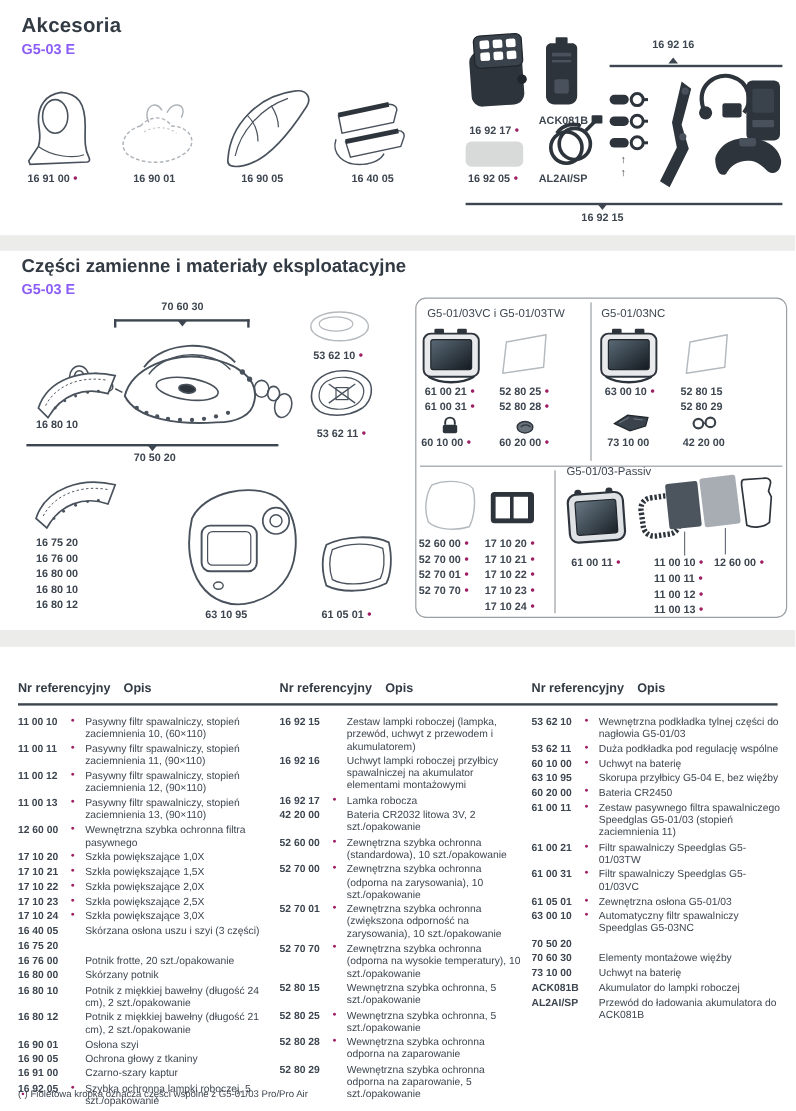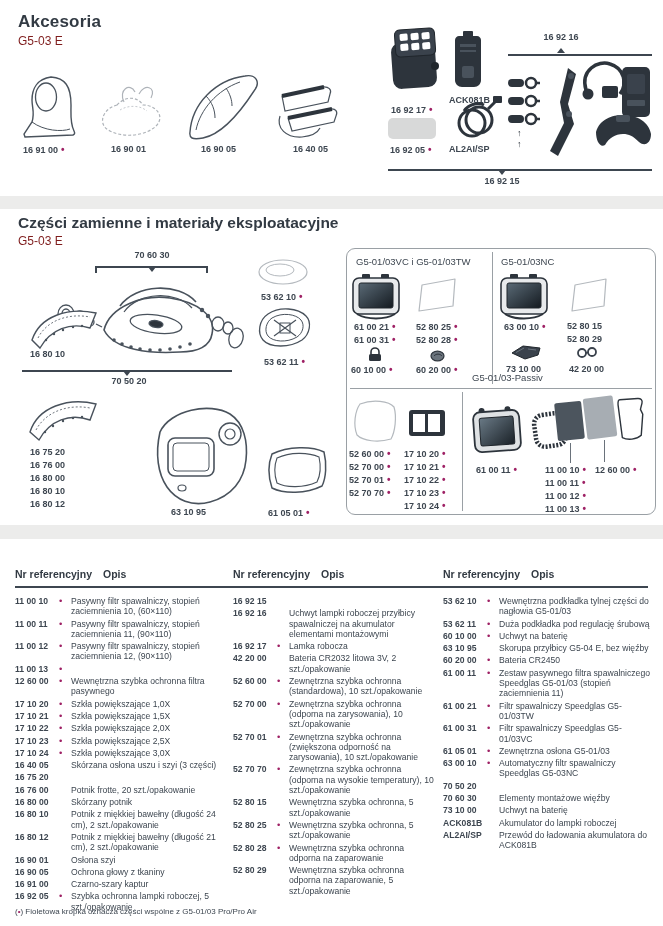--- a/index.html
+++ b/index.html
@@ -5,21 +5,21 @@
   :root{
     --ink:#3d4650; --ink-dark:#2d343c; --accent:#9e2064;
     --band:#ececeb; --faint:#b4b9be; --rule:#3d4650;
   }
   *{box-sizing:border-box;margin:0;padding:0}
   html,body{background:#fff}
   body{font-family:"Liberation Sans",sans-serif;color:var(--ink)}
   #page{position:relative;width:663px;height:926px;background:#fff;overflow:hidden}
   .abs{position:absolute}
   .h1{font-size:17px;font-weight:700;color:#323a43;letter-spacing:.2px}
-  .h1b{font-size:12px;font-weight:400;color:#7f1d1d}
+  .h1b{font-size:12px;font-weight:700;color:#8b5cf6}
   .h2{font-size:15.5px;font-weight:700;color:#323a43}
   .lbl{position:absolute;font-size:9px;font-weight:700;color:var(--ink);white-space:nowrap}
   .lbl .dot::before{content:"•";color:var(--accent);font-size:10px;margin-left:3px}
   .ctr{transform:translateX(-50%)}
   .boxtitle{position:absolute;font-size:9.5px;color:var(--ink);white-space:nowrap}
   .hline{position:absolute;height:1.5px;background:var(--rule)}
   .vline{position:absolute;width:1.5px;background:var(--rule)}
   .tri-down{position:absolute;width:0;height:0;border-left:4px solid transparent;border-right:4px solid transparent;border-top:5px solid var(--rule)}
   .tri-up{position:absolute;width:0;height:0;border-left:4px solid transparent;border-right:4px solid transparent;border-bottom:5px solid var(--rule)}
   .band{position:absolute;left:0;width:663px;background:var(--band)}
@@ -268,21 +268,21 @@
   </svg>
   <div class="lbl" style="left:268px;top:507px"><span>61 05 01</span><span class="dot"></span></div>
 
   <div class="bigbox" style="left:346px;top:248px;width:310px;height:267px"></div>
   <div class="divider" style="left:492px;top:252px;width:1px;height:132px"></div>
   <div class="divider" style="left:350px;top:388px;width:302px;height:1px"></div>
   <div class="divider" style="left:462px;top:392px;width:1px;height:119px"></div>
 
   <div class="boxtitle" style="left:356px;top:256px">G5-01/03VC i G5-01/03TW</div>
   <div class="boxtitle" style="left:501px;top:256px">G5-01/03NC</div>
-  <div class="boxtitle" style="left:472px;top:372px">G5-01/03-Passiv</div>
+  <div class="boxtitle" style="left:472px;top:388px">G5-01/03-Passiv</div>
 
   <svg style="left:351px;top:272px" width="50" height="48" viewBox="0 0 50 48">
     <defs>
         <linearGradient id="gA" x1="0" y1="0" x2="1" y2="1">
           <stop offset="0" stop-color="#5a6a76"></stop>
           <stop offset="1" stop-color="#141a20"></stop>
         </linearGradient>
       </defs>
     <rect x="11" y="2" width="8" height="6" rx="1" fill="#2d343c"></rect>
       <rect x="30" y="2" width="8" height="6" rx="1" fill="#2d343c"></rect>
@@ -425,20 +425,21 @@
         <span class="tdesc">Pasywny filtr spawalniczy, stopień zaciemnienia 11, (90×110)</span>
       </div>
       <div class="trow">
         <span class="tref">11 00 12</span>
         <span class="tdot">•</span>
         <span class="tdesc">Pasywny filtr spawalniczy, stopień zaciemnienia 12, (90×110)</span>
       </div>
       <div class="trow">
         <span class="tref">11 00 13</span>
         <span class="tdot">•</span>
+        <span class="tdesc">Pasywny filtr spawalniczy, stopień zaciemnienia 13, (90×110)</span>
       </div>
       <div class="trow">
         <span class="tref">12 60 00</span>
         <span class="tdot">•</span>
         <span class="tdesc">Wewnętrzna szybka ochronna filtra pasywnego</span>
       </div>
       <div class="trow">
         <span class="tref">17 10 20</span>
         <span class="tdot">•</span>
         <span class="tdesc">Szkła powiększające 1,0X</span>
@@ -510,20 +511,21 @@
       <div class="trow">
         <span class="tref">16 92 05</span>
         <span class="tdot">•</span>
         <span class="tdesc">Szybka ochronna lampki roboczej, 5 szt./opakowanie</span>
       </div>
     </div>
   <div class="tcol" style="left:233px;top:596px;width:204px">
       <div class="trow">
         <span class="tref">16 92 15</span>
         <span class="tdot"></span>
+        <span class="tdesc">Zestaw lampki roboczej (lampka, przewód, uchwyt z przewodem i akumulatorem)</span>
       </div>
       <div class="trow">
         <span class="tref">16 92 16</span>
         <span class="tdot"></span>
         <span class="tdesc">Uchwyt lampki roboczej przyłbicy spawalniczej na akumulator elementami montażowymi</span>
       </div>
       <div class="trow">
         <span class="tref">16 92 17</span>
         <span class="tdot">•</span>
         <span class="tdesc">Lamka robocza</span>
@@ -576,21 +578,21 @@
     </div>
   <div class="tcol" style="left:443px;top:596px;width:212px">
       <div class="trow">
         <span class="tref">53 62 10</span>
         <span class="tdot">•</span>
         <span class="tdesc">Wewnętrzna podkładka tylnej części do nagłowia G5-01/03</span>
       </div>
       <div class="trow">
         <span class="tref">53 62 11</span>
         <span class="tdot">•</span>
-        <span class="tdesc">Duża podkładka pod regulację śrubową</span>
+        <span class="tdesc">Duża podkładka pod regulację wspólne</span>
       </div>
       <div class="trow">
         <span class="tref">60 10 00</span>
         <span class="tdot">•</span>
         <span class="tdesc">Uchwyt na baterię</span>
       </div>
       <div class="trow">
         <span class="tref">63 10 95</span>
         <span class="tdot"></span>
         <span class="tdesc">Skorupa przyłbicy G5-04 E, bez więźby</span>

